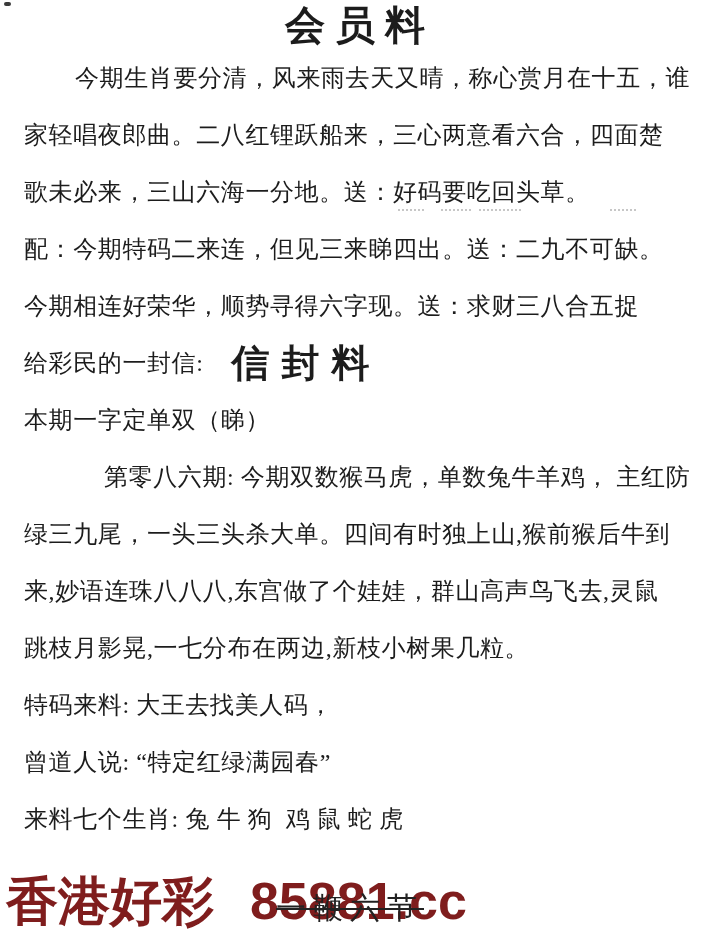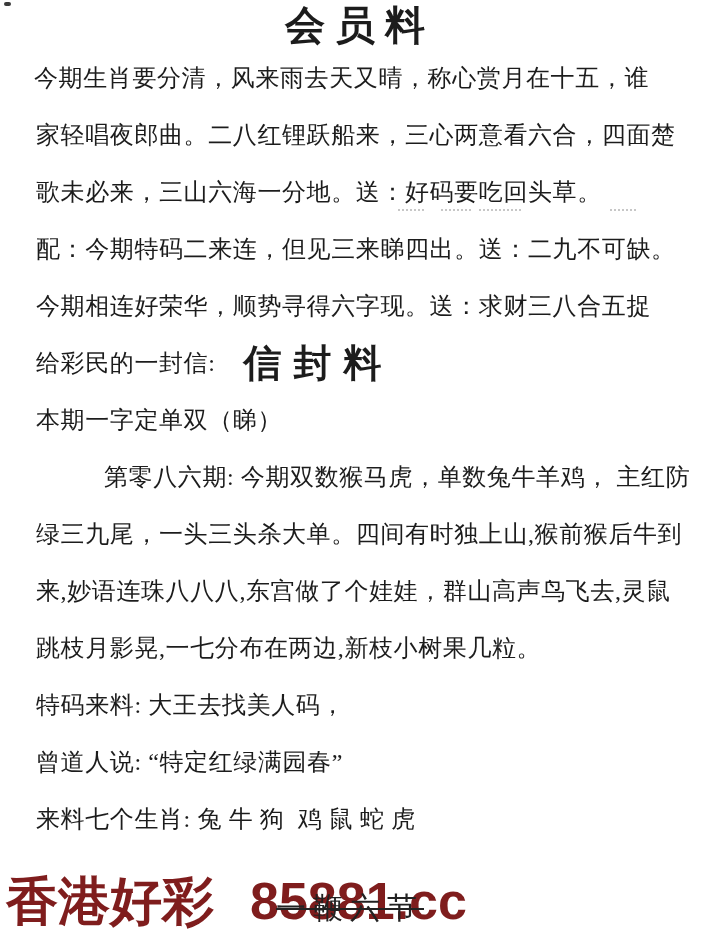--- a/index.html
+++ b/index.html
@@ -20,26 +20,26 @@
     text-align: center;
     font-size: 40px;
     font-weight: bold;
     letter-spacing: 10px;
     line-height: 48px;
   }
   .lines { position: relative; }
   .line {
     height: 57px;
     line-height: 57px;
-    padding-left: 36px;
+    padding-left: 24px;
     font-size: 24px;
     letter-spacing: 0.6px;
     white-space: pre-wrap;
   }
-  .line.indent-sm { padding-left: 34px; }
+  .line.indent-sm { padding-left: 75px; }
   .line.indent-md { padding-left: 104px; }
   .envelope-intro-line { display: flex; align-items: center; }
   .envelope-intro { font-size: 24px; letter-spacing: 0.6px; }
   .envelope-heading {
     font-size: 38px;
     font-weight: bold;
     letter-spacing: 12px;
     margin-left: 28px;
     line-height: 57px;
   }

